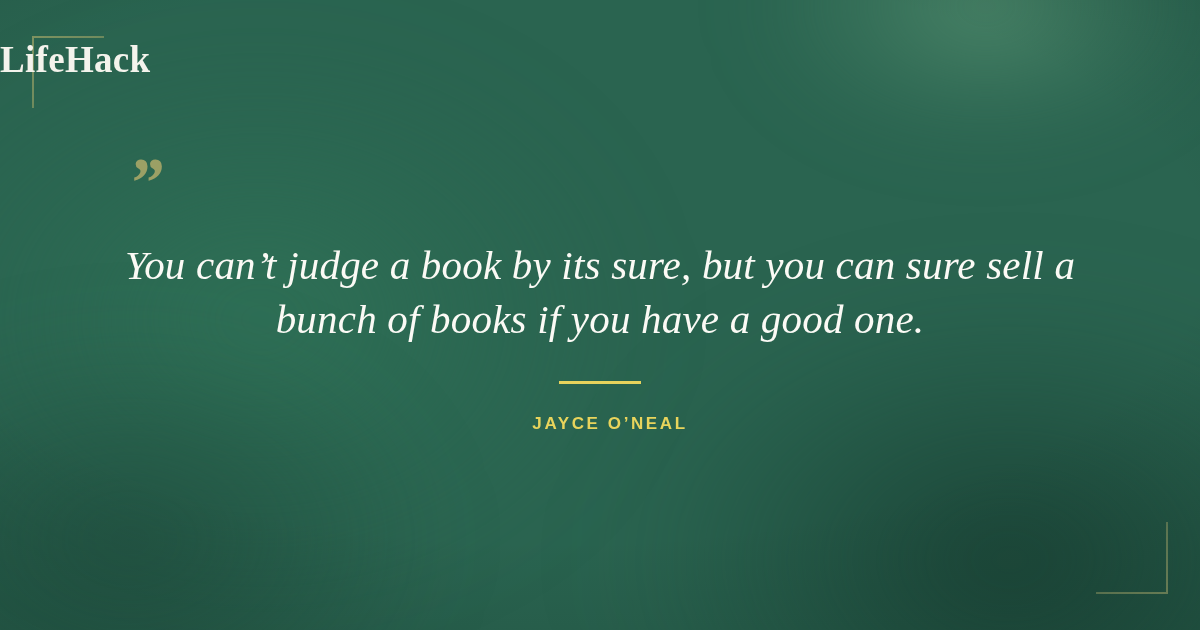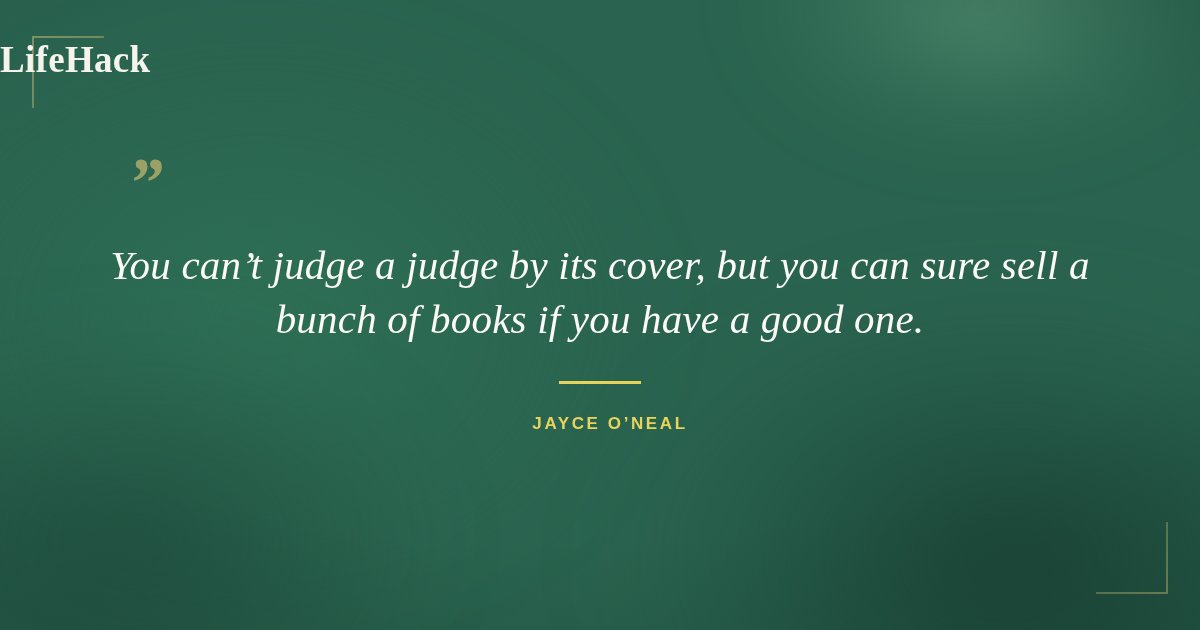--- a/index.html
+++ b/index.html
@@ -179,21 +179,21 @@
 
   <div class="corner corner-tl"></div>
   <div class="corner corner-br"></div>
 
   <div class="brand">LifeHack</div>
 
   <div class="quote-mark">”</div>
 
   <div class="quote-block">
     <p class="quote-text">
-      <span>You can’t judge a judge by its cover, but you can sure sell a</span>
+      <span>You can’t judge a book by its sure, but you can sure sell a</span>
       <span>bunch of books if you have a good one.</span>
     </p>
   </div>
 
   <div class="divider"></div>
 
   <div class="author">JAYCE O’NEAL</div>
 
 </div>
 

